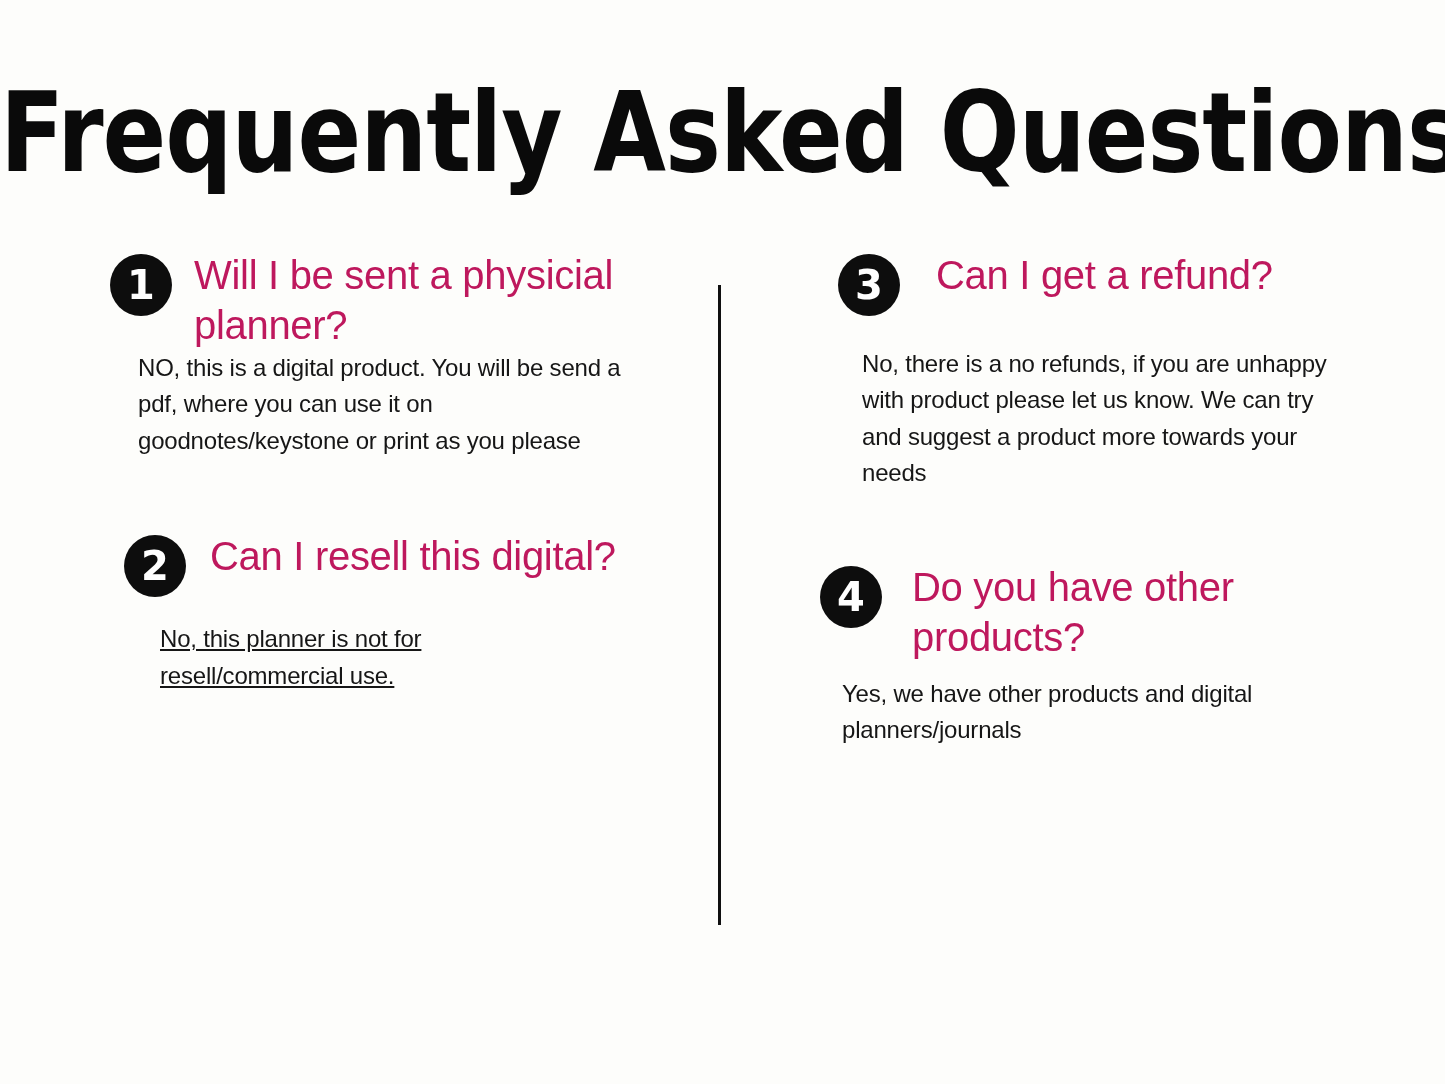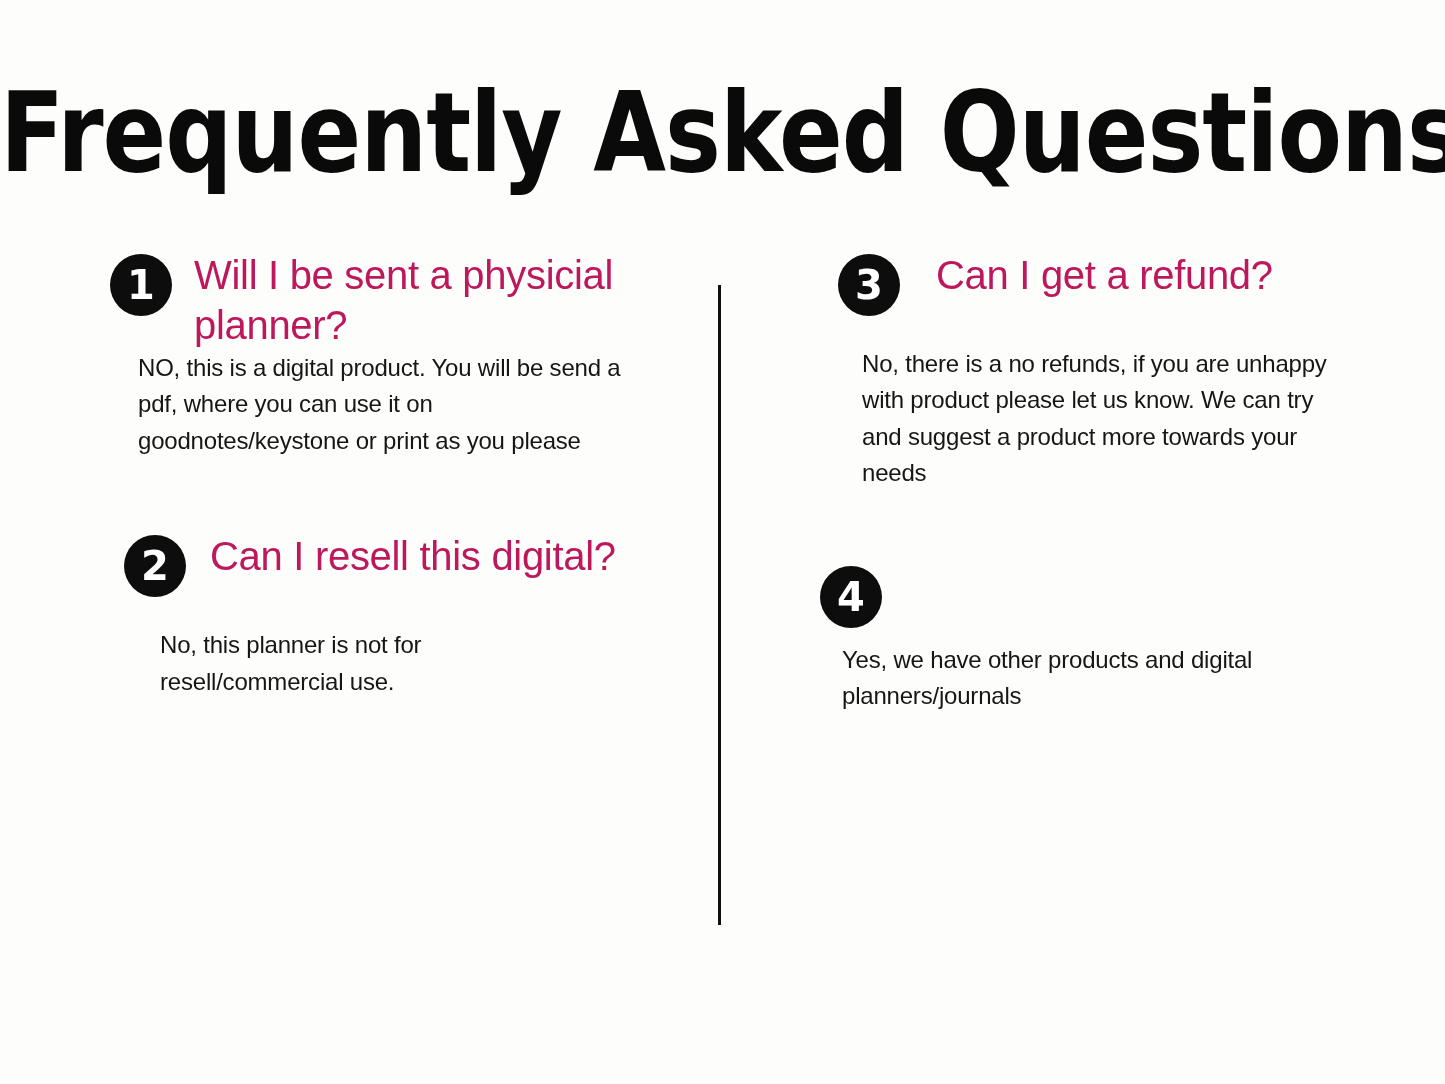--- a/index.html
+++ b/index.html
@@ -111,21 +111,21 @@
     letter-spacing: -0.2px;
   }
 
   
   .item-1 .question { max-width: 440px; }
   .item-1 .answer { margin-left: 28px; max-width: 500px; }
 
   .item-2 { margin-top: 72px; }
   .item-2 .badge { margin-left: 14px; }
   .item-2 .question { margin-left: 24px; }
-  .item-2 .answer { margin-top: 30px; margin-left: 50px; max-width: 420px; }
+  .item-2 .answer { margin-top: 24px; margin-left: 50px; max-width: 420px; text-decoration: underline; }
 
   .item-3 .badge { margin-left: 18px; }
   .item-3 .question { margin-left: 36px; }
   .item-3 .answer { margin-top: 30px; margin-left: 42px; max-width: 480px; }
 
   .item-4 { margin-top: 70px; }
   .item-4 .question { max-width: 400px; margin-left: 30px; }
   .item-4 .answer { margin-top: 14px; margin-left: 22px; max-width: 470px; }
 </style>
 </head>
@@ -163,20 +163,21 @@
         <div class="q-row">
           <div class="badge">3</div>
           <div class="question">Can I get a refund?</div>
         </div>
         <div class="answer">No, there is a no refunds, if you are unhappy with product please let us know. We can try and suggest a product more towards your needs</div>
       </div>
 
       <div class="faq-item item-4">
         <div class="q-row">
           <div class="badge">4</div>
+          <div class="question">Do you have other products?</div>
         </div>
         <div class="answer">Yes, we have other products and digital planners/journals</div>
       </div>
 
     </div>
 
   </div>
 
   <div class="divider"></div>
 

